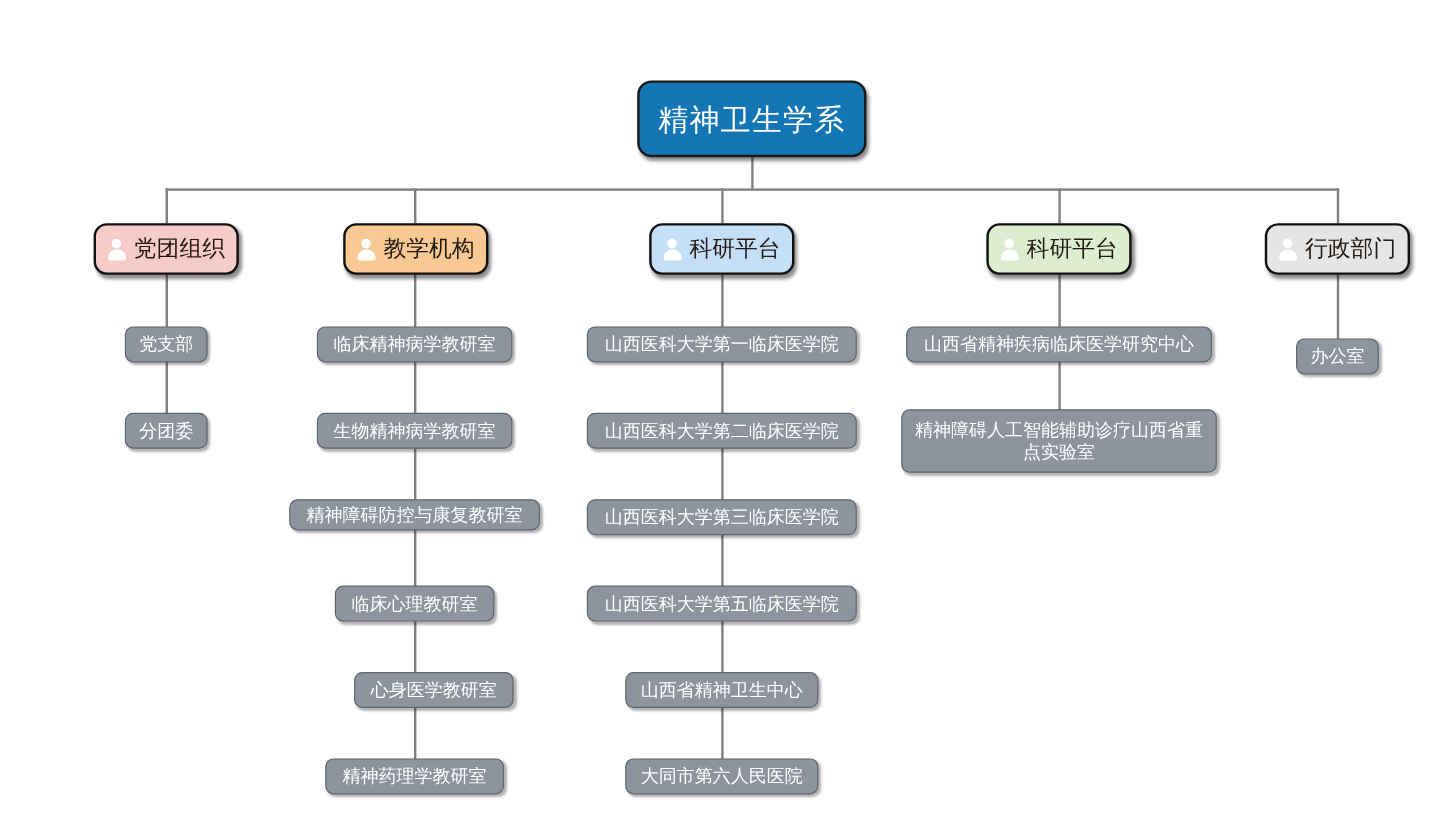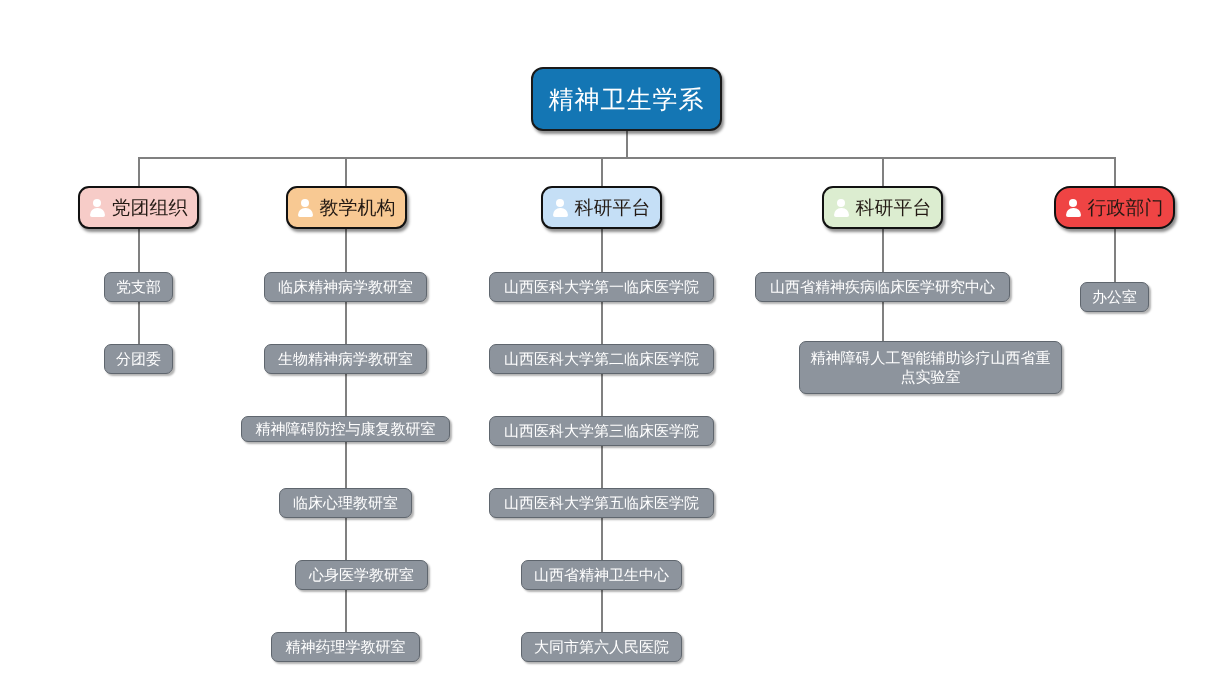--- a/index.html
+++ b/index.html
@@ -67,21 +67,21 @@
     background:#8d949d;
     border:1.5px solid #5f666e;
     color:#ffffff;
     font-size:15px;
     border-radius:7px;
     box-shadow:2px 2px 2px rgba(0,0,0,.30);
     padding:0 9px;
     line-height:1.25;
     z-index:2;
   }
-  .leaf.two-line{white-space:normal;margin-left:48px;}
+  .leaf.two-line{white-space:normal;}
 </style>
 </head>
 <body>
 
 <div id="chart">
 
   <div class="conn conn-v" style="left:626px;top:131px;width:2px;height:27px;"></div>
 
   <div class="conn conn-h" style="left:138px;top:157px;width:978px;height:2px;"></div>
 
@@ -162,21 +162,21 @@
     <span class="person"></span>
     <span class="label">科研平台</span>
   </div>
   <div class="node leaf" style="left:755px;top:272px;width:255px;height:30px;">
     <span>山西省精神疾病临床医学研究中心</span>
   </div>
   <div class="node leaf two-line" style="left:751px;top:341px;width:263px;height:53px;">
     <span>精神障碍人工智能辅助诊疗山西省重点实验室</span>
   </div>
 
-  <div class="node cat" style="left:1054px;top:186px;width:121px;height:43px;background:#ef4444;border-radius:16px;">
+  <div class="node cat" style="left:1054px;top:186px;width:121px;height:43px;background:#e5e5e5;">
     <span class="person"></span>
     <span class="label">行政部门</span>
   </div>
   <div class="node leaf" style="left:1080px;top:282px;width:69px;height:30px;">
     <span>办公室</span>
   </div>
 
 </div>
 
 </body></html>

